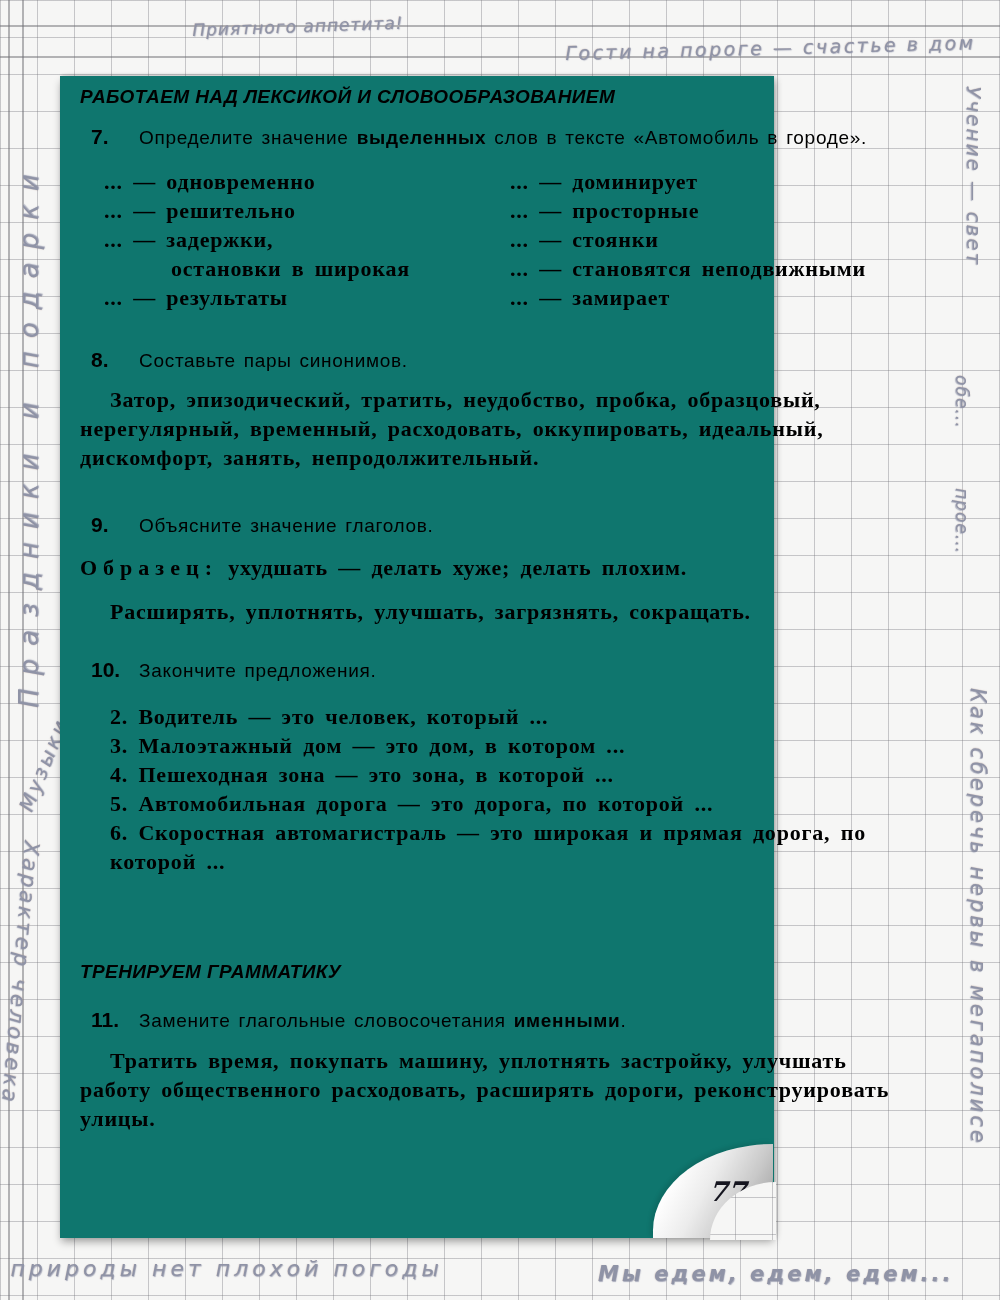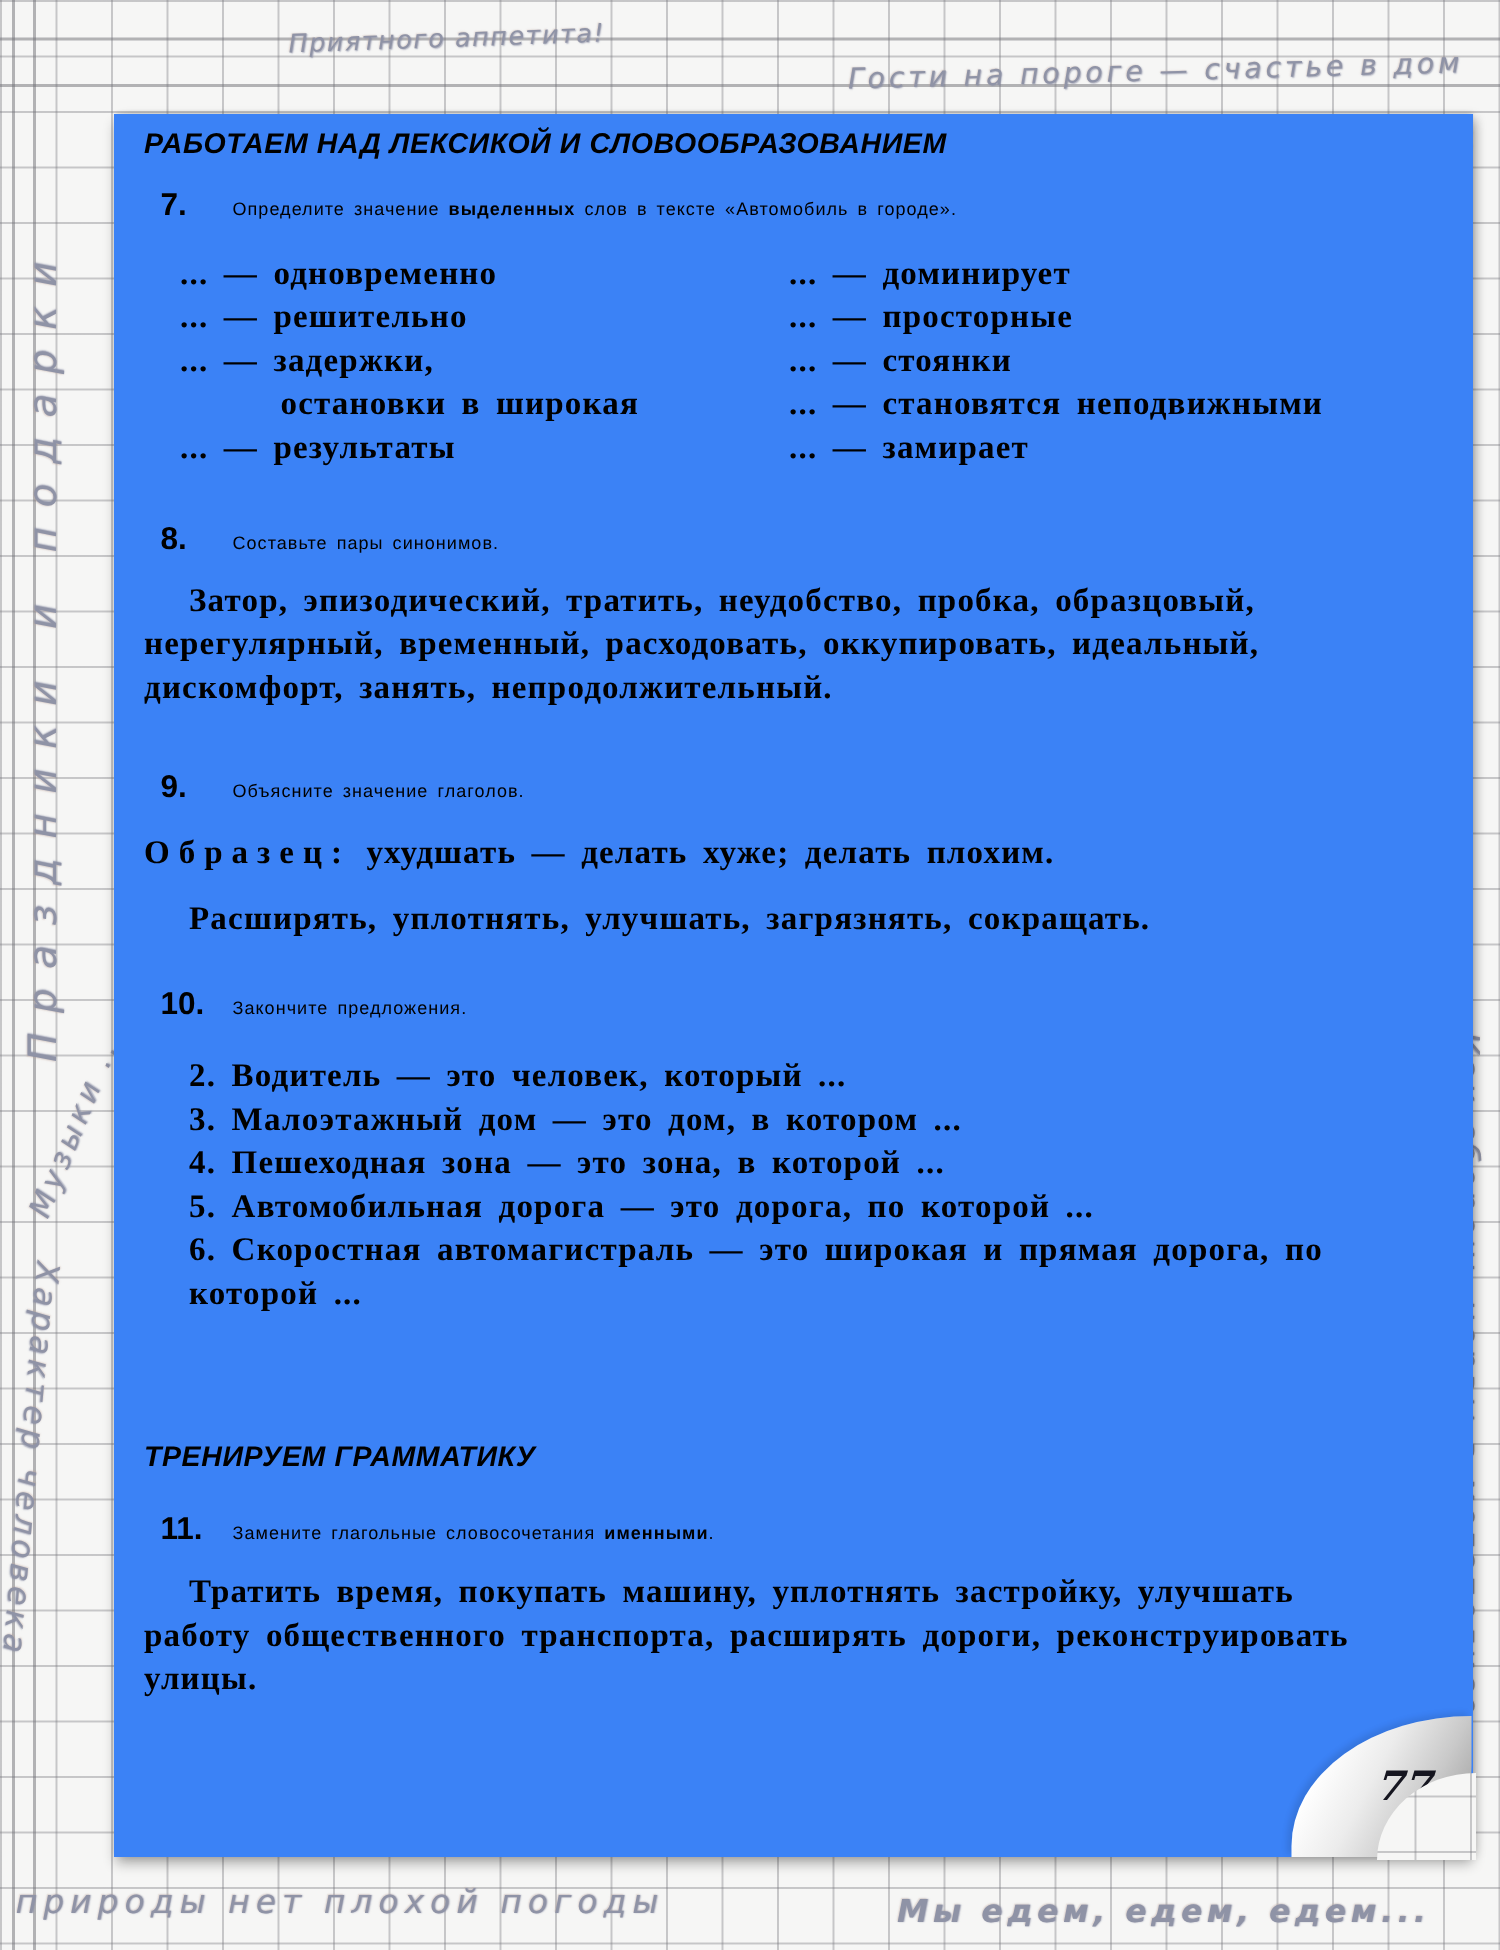--- a/index.html
+++ b/index.html
@@ -21,39 +21,39 @@
   .hw {
     position:absolute; white-space:nowrap;
     color:#8f93a6; font-style:italic;
     font-family:"DejaVu Sans", sans-serif;
     transform-origin:0 0;
     text-shadow: 0.6px 0.6px 1px rgba(130,135,160,0.65), -0.6px -0.4px 1px rgba(190,160,150,0.35);
   }
 
   
   .page {
-    position:absolute; left:76px; top:76px; width:906px; height:1162px;
-    background:#3b82f6;
+    position:absolute; left:60px; top:76px; width:714px; height:1162px;
+    background:#0f766e;
     box-shadow: 0 5px 8px -1px rgba(0,0,0,0.32), 4px 0 7px -2px rgba(0,0,0,0.20), 0 -2px 3px -1px rgba(0,0,0,0.14);
   }
   .page > div { position:absolute; }
 
   .section-title {
     left:20px;
     font-family:"Liberation Sans", sans-serif;
     font-weight:bold; font-style:italic;
     font-size:19px; letter-spacing:0.4px; white-space:nowrap;
   }
   .ex-head { left:31px; display:flex; align-items:baseline; white-space:nowrap; }
   .ex-num {
     font-family:"Liberation Sans", sans-serif; font-weight:bold;
     font-size:21px; width:48px; flex:0 0 48px;
   }
   .ex-instr {
-    font-family:"Liberation Sans", sans-serif; font-size:12px;
+    font-family:"Liberation Sans", sans-serif; font-size:19px;
     letter-spacing:0.7px; word-spacing:2px;
   }
   .ex-instr .bold-word { font-weight:bold; }
 
   .body-text { font-size:22px; font-weight:bold; line-height:29px;
                letter-spacing:0.8px; word-spacing:4px; white-space:nowrap; }
 
   .pairs { left:44px; }
   .pairs-row { display:flex; }
   .pair-left { width:406px; flex:0 0 406px; }
@@ -179,21 +179,21 @@
     </div>
 
     <div class="section-title" style="top:885px;">ТРЕНИРУЕМ ГРАММАТИКУ</div>
 
     <div class="ex-head" style="top:932px;">
       <span class="ex-num">11.</span>
       <span class="ex-instr"><span>Замените глагольные словосочетания </span><span class="bold-word">именными</span><span>.</span></span>
     </div>
     <div class="para body-text" style="top:970px;">
       <div>Тратить время, покупать машину, уплотнять застройку, улучшать</div>
-      <div>работу общественного транспорта, расширять дороги, реконструировать</div>
+      <div>работу общественного расходовать, расширять дороги, реконструировать</div>
       <div>улицы.</div>
     </div>
 
     <div class="curl-fold">
       <span class="page-num">77</span>
     </div>
     <div class="curl-grid"></div>
 
   </div>
 </div>

